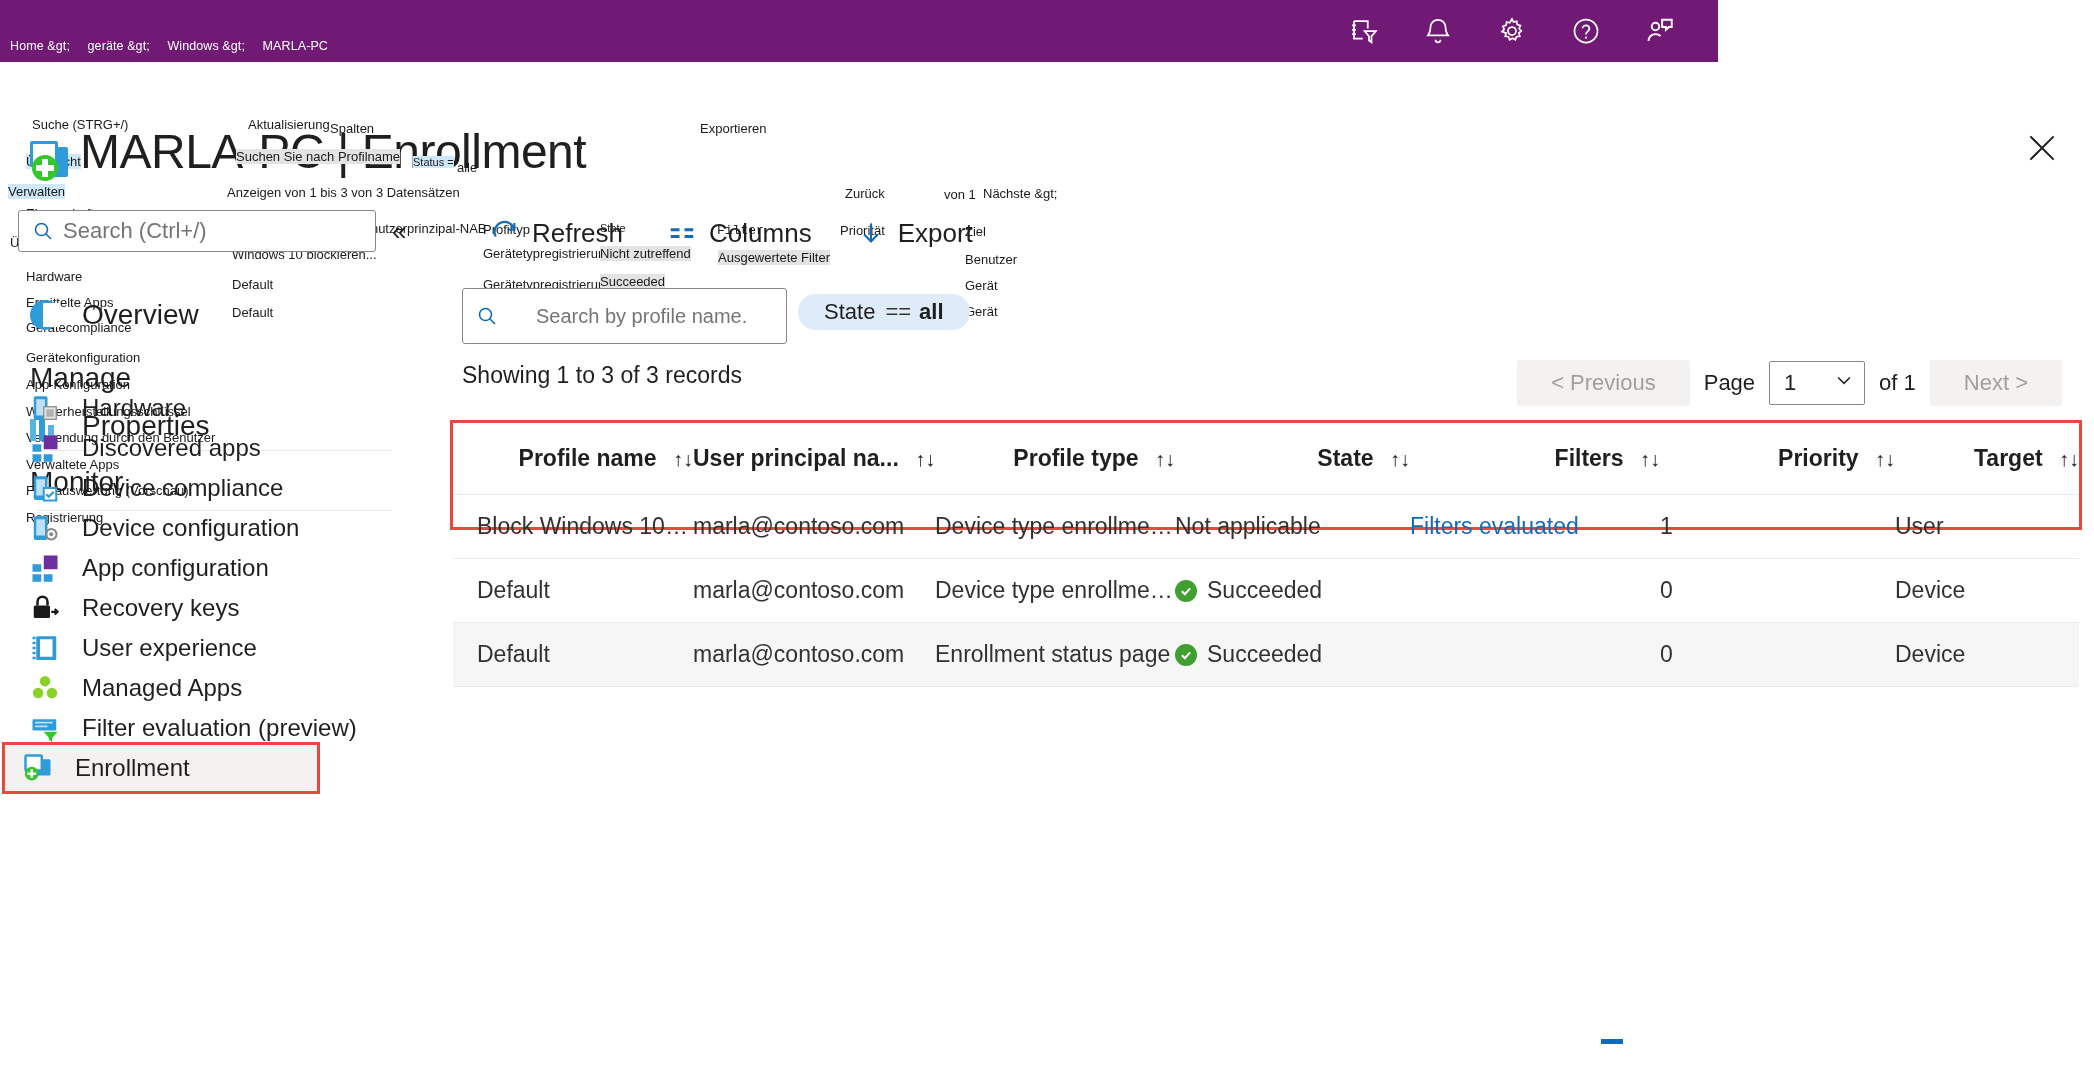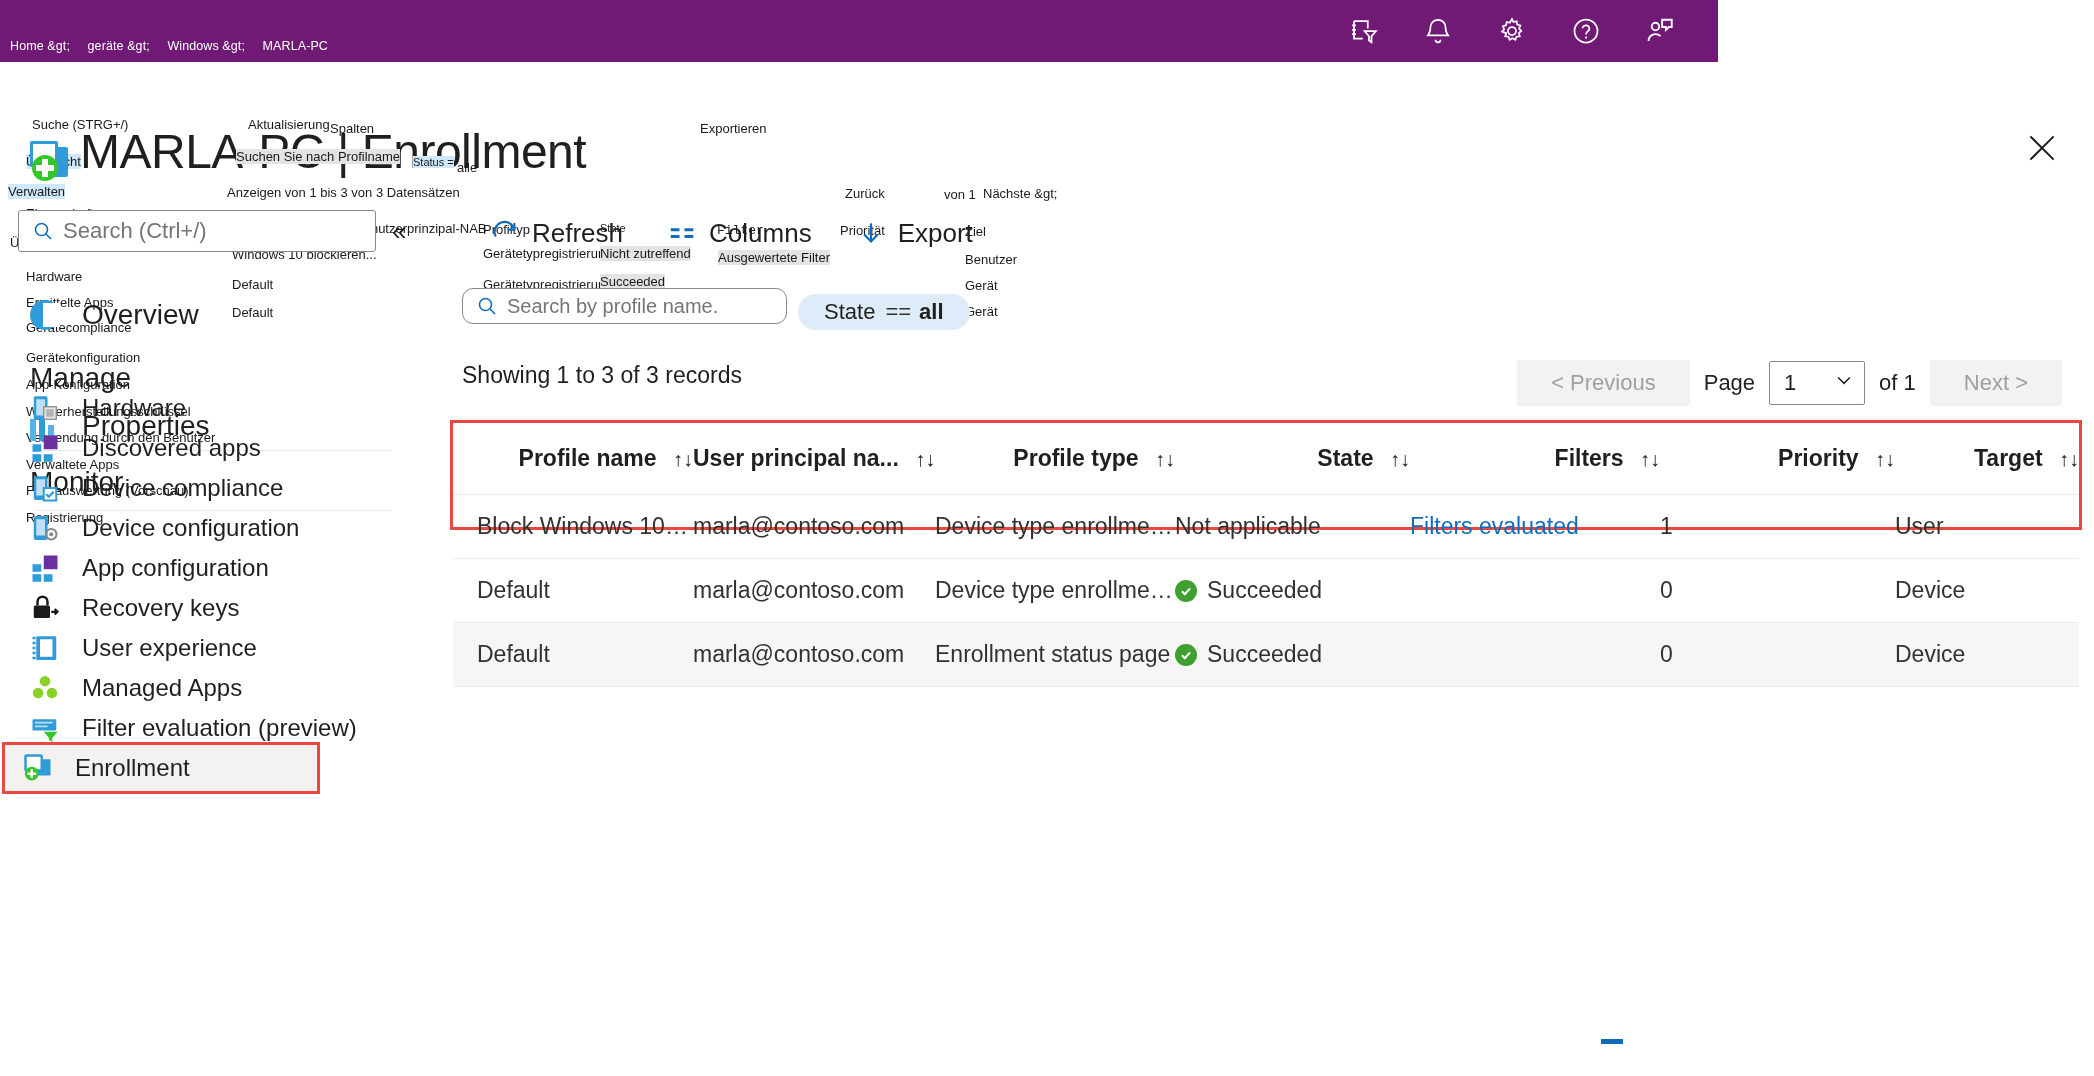--- a/index.html
+++ b/index.html
@@ -121,23 +121,23 @@
   }
   .tb-btn {
     display: flex; align-items: center; gap: 12px; cursor: pointer;
     color: #201f1e; font-size: 26px; padding: 0 22px;
     white-space: nowrap;
   }
   .tb-btn .g { color: #0f6cbd; display: flex; align-items: center; }
 
   
   .profile-search {
-    position: absolute; left: 462px; top: 288px; width: 325px; height: 36px;
-    border: 1px solid #8a8886; border-radius: 11px; background: #fff;
-    display: flex; align-items: center;
+    position: absolute; left: 462px; top: 288px; width: 325px; height: 56px;
+    border: 1px solid #8a8886; border-radius: 3px; background: #fff;
+    display: flex; align-items: center; justify-content: space-between;
   }
   .profile-search svg { margin: 0 8px 0 12px; flex: none; color: #0f6cbd; }
   .profile-search input {
     border: 0; outline: 0; font-size: 20px; color: #605e5c;
     font-family: "Liberation Sans", sans-serif; width: 250px; background: transparent;
   }
   .filter-pill {
     position: absolute; left: 798px; top: 294px; height: 36px;
     background: #deecf9; border-radius: 18px;
     display: flex; align-items: center; padding: 0 26px;

